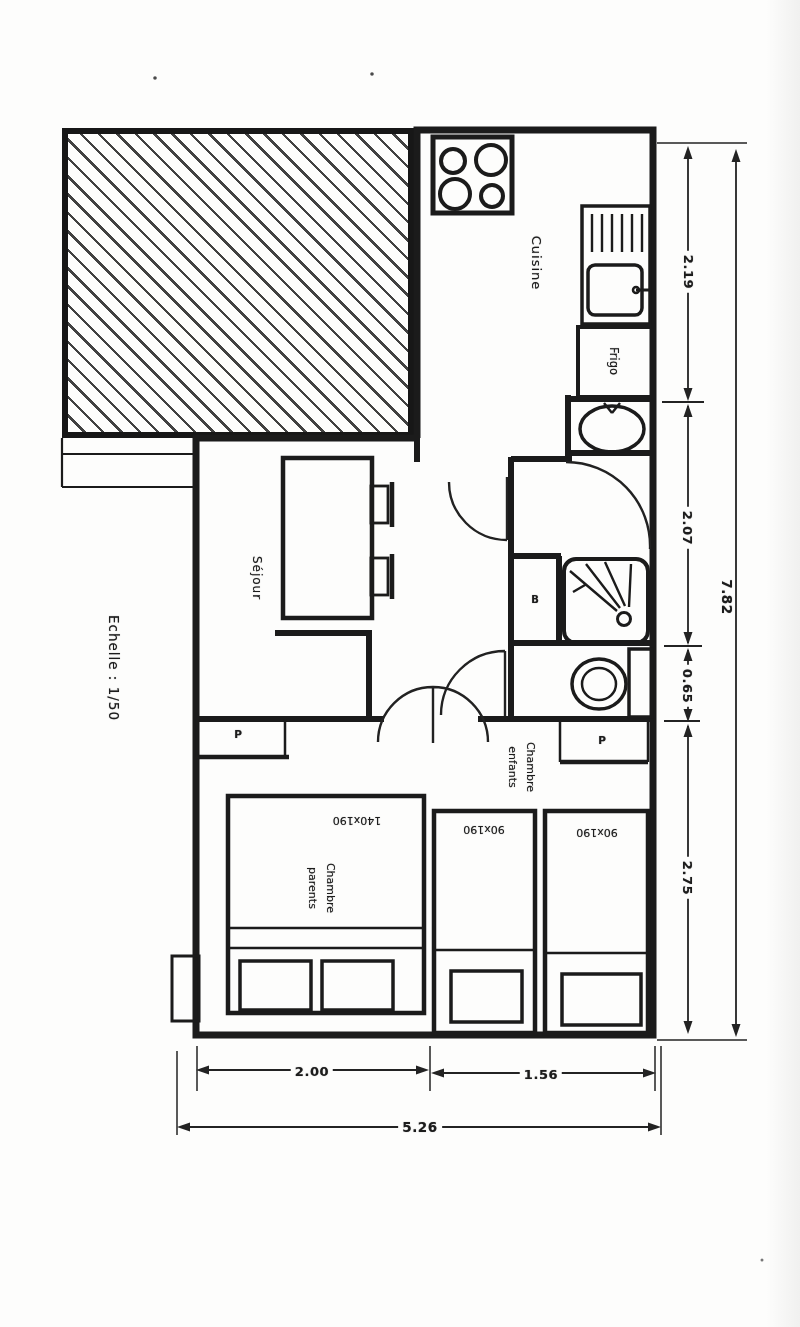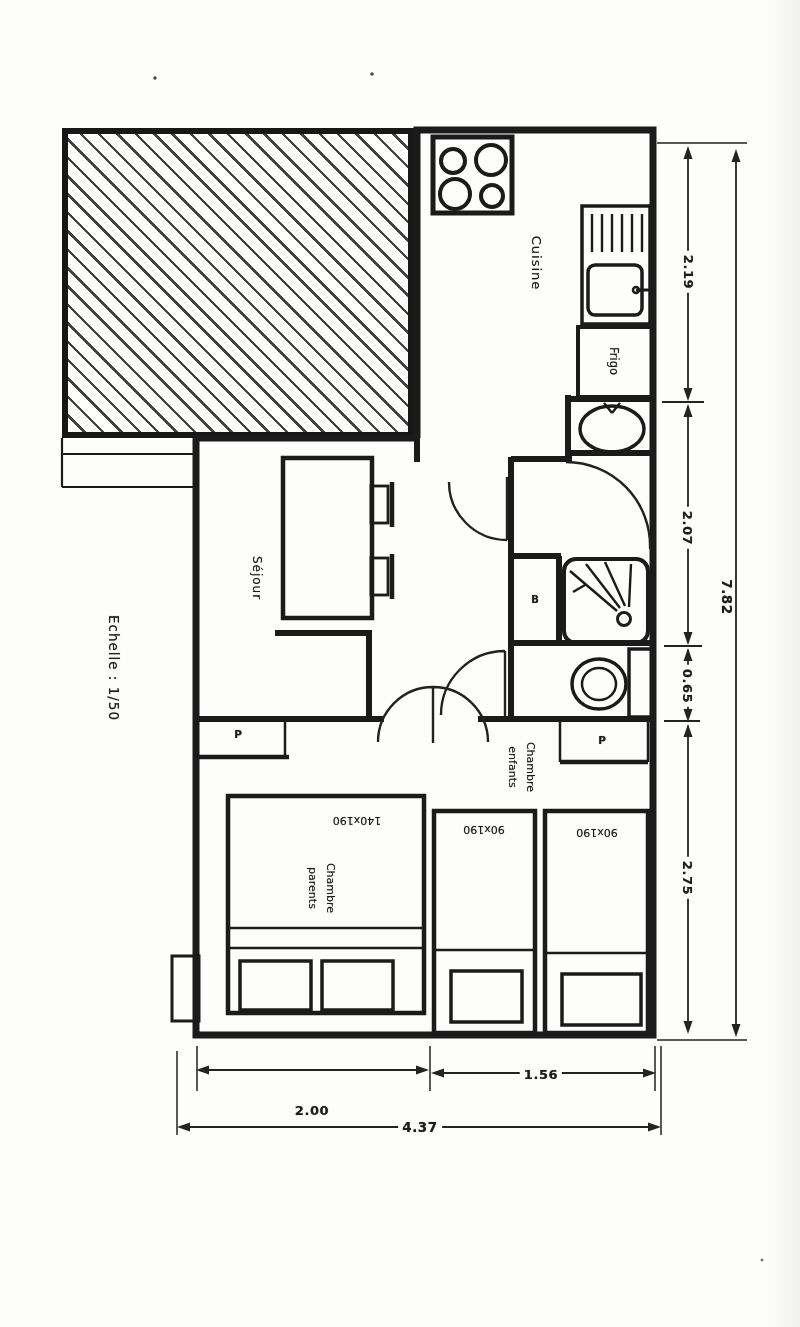--- a/index.html
+++ b/index.html
@@ -186,18 +186,18 @@
 
   <div class="label r180" style="left:357px; top:820px; font-size:11px;">140x190</div>
   <div class="label r180" style="left:484px; top:829px; font-size:11px;">90x190</div>
   <div class="label r180" style="left:597px; top:832px; font-size:11px;">90x190</div>
 
   <div class="label r90 dim wbg" style="left:688px; top:272px;">2.19</div>
   <div class="label r90 dim wbg" style="left:687px; top:528px;">2.07</div>
   <div class="label r90 dim wbg" style="left:687px; top:686px;">0.65</div>
   <div class="label r90 dim wbg" style="left:687px; top:878px;">2.75</div>
   <div class="label r90 dim wbg" style="left:727px; top:597px; font-size:13.5px;">7.82</div>
-  <div class="label dim wbg" style="left:312px; top:1071px;margin-top:39px;">2.00</div>
+  <div class="label dim wbg" style="left:312px; top:1071px;">2.00</div>
   <div class="label dim wbg" style="left:541px; top:1074px;">1.56</div>
-  <div class="label dim wbg" style="left:420px; top:1127px; font-size:13.5px;">4.37</div>
+  <div class="label dim wbg" style="left:420px; top:1127px; font-size:13.5px;">5.26</div>
 
   <div id="scan-shade"></div>
 </div>
 
 </body></html>

